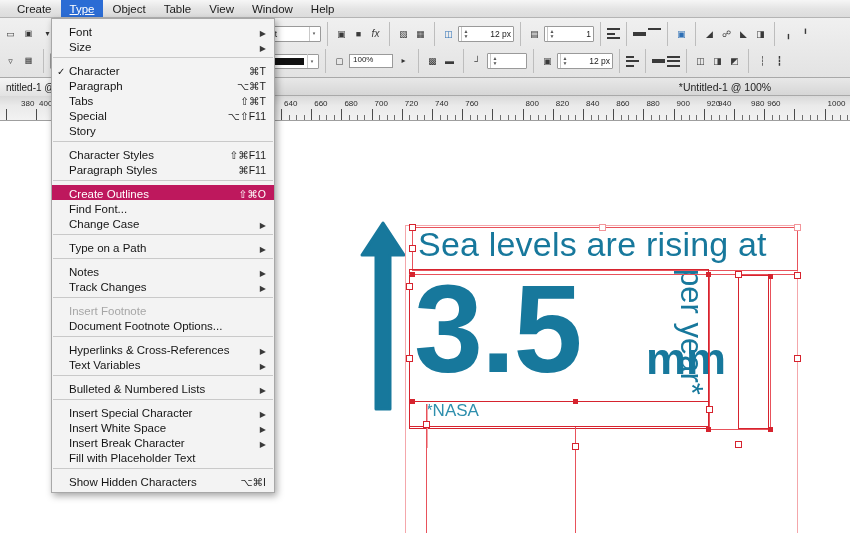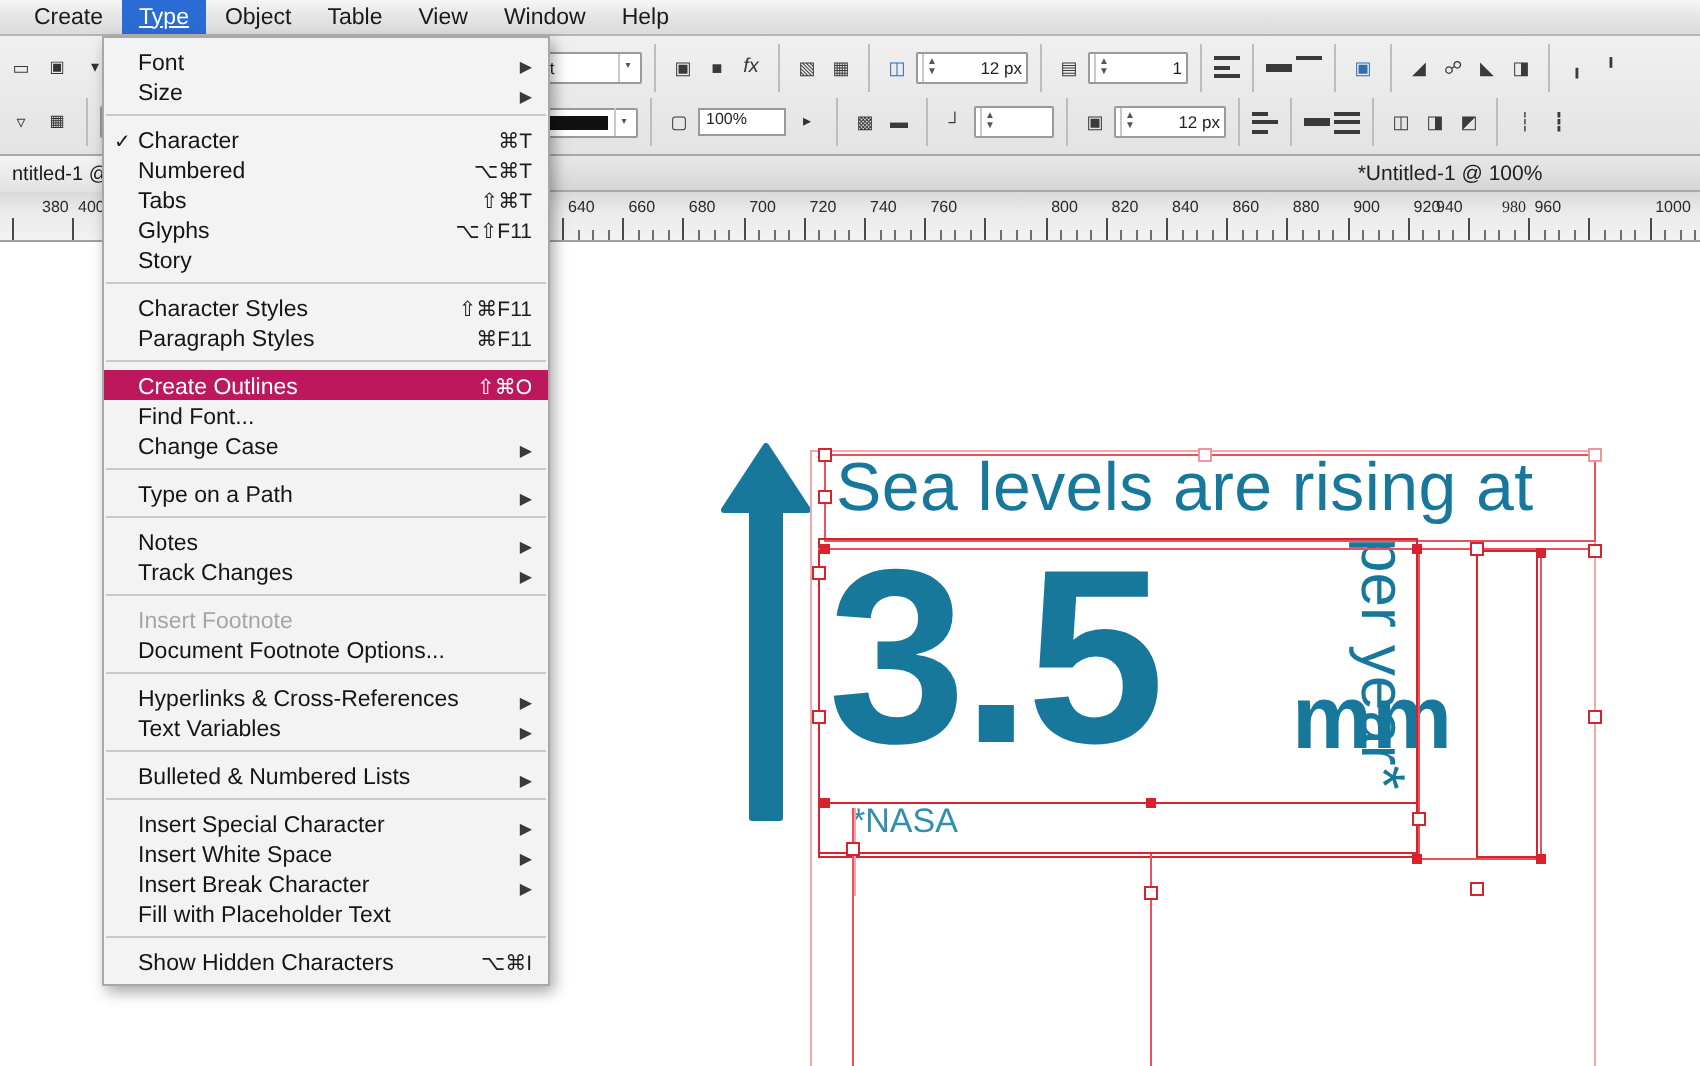--- a/index.html
+++ b/index.html
@@ -421,21 +421,21 @@
       <div class="rlabel" style="left: 718px;">940</div>
       <div class="rtick minor" style="left: 741.55px;"></div>
       <div class="rtick minor" style="left: 749.1px;"></div>
       <div class="rtick minor" style="left: 756.65px;"></div>
       <div class="rtick major" style="left: 764.2px;"></div>
       <div class="rlabel" style="left: 767.2px;">960</div>
       <div class="rtick minor" style="left: 771.75px;"></div>
       <div class="rtick minor" style="left: 779.3px;"></div>
       <div class="rtick minor" style="left: 786.85px;"></div>
       <div class="rtick major" style="left: 794.4px;"></div>
-      <div class="rlabel" style="left: 751px; font-family: Liberation Serif, serif;">980</div>
+      <div class="rlabel" style="left: 751px;">980</div>
       <div class="rtick minor" style="left: 801.95px;"></div>
       <div class="rtick minor" style="left: 809.5px;"></div>
       <div class="rtick minor" style="left: 817.05px;"></div>
       <div class="rtick major" style="left: 824.6px;"></div>
       <div class="rlabel" style="left: 827.6px;">1000</div>
       <div class="rtick minor" style="left: 832.15px;"></div>
       <div class="rtick minor" style="left: 839.7px;"></div>
       <div class="rtick minor" style="left: 847.25px;"></div>
     </div>
 
@@ -505,29 +505,29 @@
         <span class="lbl">Size</span>
         <span class="arw">▶</span>
       </div>
       <div class="msep"></div>
       <div class="mi">
         <span class="chk">✓</span>
         <span class="lbl">Character</span>
         <span class="sc">⌘T</span>
       </div>
       <div class="mi">
-        <span class="lbl">Numbered</span>
+        <span class="lbl">Paragraph</span>
         <span class="sc">⌥⌘T</span>
       </div>
       <div class="mi">
         <span class="lbl">Tabs</span>
         <span class="sc">⇧⌘T</span>
       </div>
       <div class="mi">
-        <span class="lbl">Glyphs</span>
+        <span class="lbl">Special</span>
         <span class="sc">⌥⇧F11</span>
       </div>
       <div class="mi">
         <span class="lbl">Story</span>
       </div>
       <div class="msep"></div>
       <div class="mi">
         <span class="lbl">Character Styles</span>
         <span class="sc">⇧⌘F11</span>
       </div>

